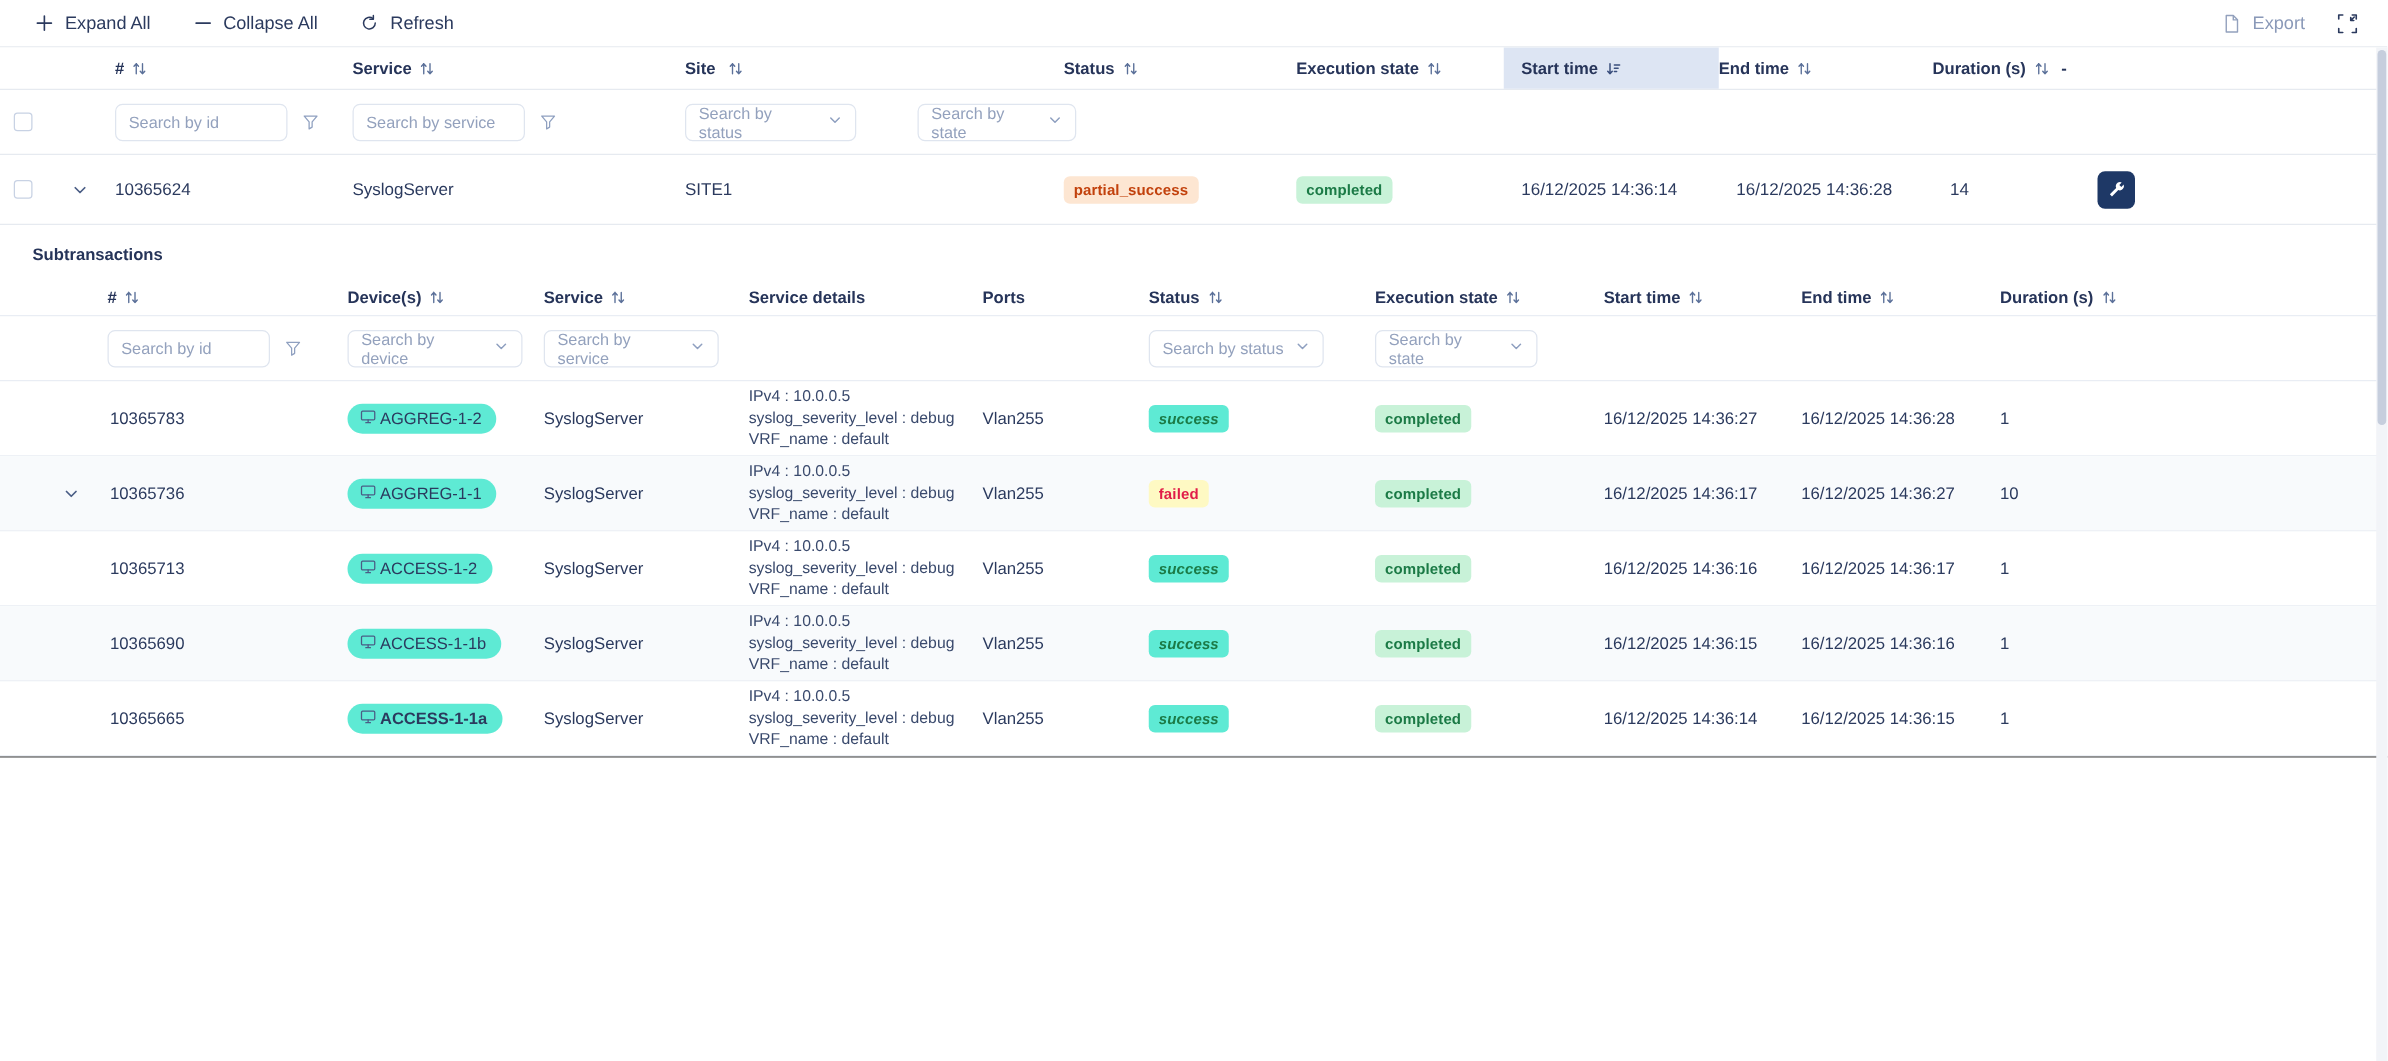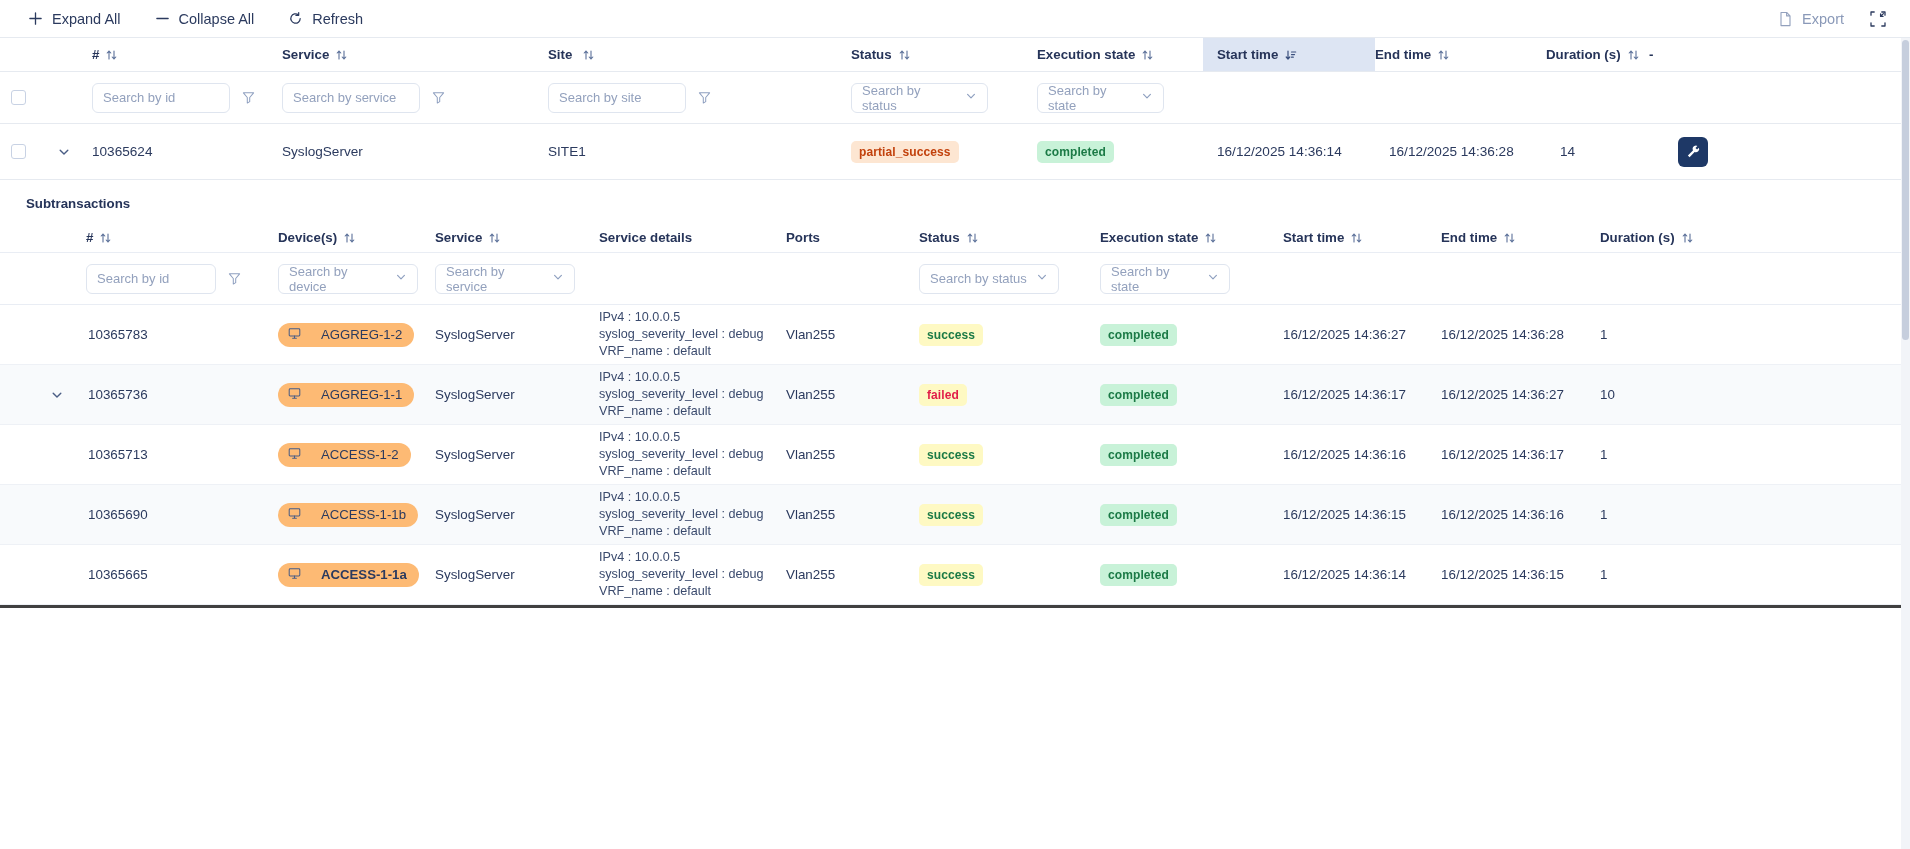--- a/index.html
+++ b/index.html
@@ -91,55 +91,55 @@
   .caretbox { display:flex; align-items:center; justify-content:center; cursor:pointer; color:#4a5d85; }
 
   .badge {
     display: inline-flex; align-items: center;
     font-size: 12px; font-weight: bold;
     border-radius: 5px; padding: 4px 8px;
     letter-spacing: .1px;
   }
   .b-partial { background:#fde6d2; color:#c2410c; }
   .b-completed { background:#c8f2d8; color:#1b7a46; }
-  .b-success { background:#fef9c3; color:#1b7a46; }
+  .b-success { background:#5eead4; color:#1b7a46;font-style:italic; }
   .b-failed { background:#fef9c3; color:#e11d48; }
 
   .wrench {
     width: 30px; height: 30px; border-radius: 6px;
     background: #1e3866; display:flex; align-items:center; justify-content:center;
     cursor:pointer;
   }
 
   
   .subpanel {
     background: #fff;
-    border-bottom: 3px solid #404040;
+    border-bottom: 1px solid #404040;
   }
   .sub-title {
     font-size: 13.3px; font-weight: bold; color:#263459;
     padding: 16px 0 12px 26px;
   }
   .sub-hdr {
     display:flex; align-items:center; height:30px;
     border-bottom: 1px solid #e9edf4;
   }
   .sub-filt {
     display:flex; align-items:center; height:52px;
     border-bottom: 1px solid #e9edf4;
   }
   .sub-row {
     display:flex; align-items:center; min-height: 60px;
     border-bottom: 1px solid #eef1f6;
     font-size: 13.4px; color:#2b3a5e;
   }
   .sub-row.alt { background:#f8fafc; }
   .chip {
-    display:inline-flex; align-items:center; gap:20px;
-    background:#fdba74; border-radius: 13px;
+    display:inline-flex; align-items:center; gap:3px;
+    background:#5eead4; border-radius: 13px;
     padding: 4px 12px 4px 10px; font-size:13.2px; color:#2b3a5e;
     cursor:pointer; white-space:nowrap;
   }
   .svc-details { font-size:12.6px; line-height:17px; color:#3a4a6d; }
 
   .logs-wrap { padding: 10px 26px 14px 46px; background:#fff; }
   .logs-box {
     border: 1px solid #e3e9f2; border-radius: 7px;
     padding: 16px 20px 20px 20px; background:#fff;
   }
@@ -297,28 +297,20 @@
       </div>
     </div>
     <div style="width:266px; display:flex; align-items:center; gap:12px;">
       <div class="finput" style="width:138px;">Search by service</div>
       <div class="funnel">
         <svg width="13" height="13" viewBox="0 0 14 14" fill="none">
             <path d="M1.5 2h11l-4.2 5v4.5L5.7 13V7z" stroke="#8fa0c0" stroke-width="1.1" stroke-linejoin="round"></path>
           </svg>
       </div>
     </div>
-    <div style="width:303px; display:flex; align-items:center; gap:12px;">
-      <div class="finput" style="width:138px;">Search by site</div>
-      <div class="funnel">
-        <svg width="13" height="13" viewBox="0 0 14 14" fill="none">
-            <path d="M1.5 2h11l-4.2 5v4.5L5.7 13V7z" stroke="#8fa0c0" stroke-width="1.1" stroke-linejoin="round"></path>
-          </svg>
-      </div>
-    </div>
     <div style="width:186px;">
       <div class="fselect" style="width:137px;">
         <span>Search by status</span>
         <span>
           <svg width="12" height="12" viewBox="0 0 12 12" fill="none">
               <path d="M2.6 4.4 6 7.8l3.4-3.4" stroke="#8fa0c0" stroke-width="1.2" stroke-linecap="round" stroke-linejoin="round"></path>
             </svg>
         </span>
       </div>
     </div>

